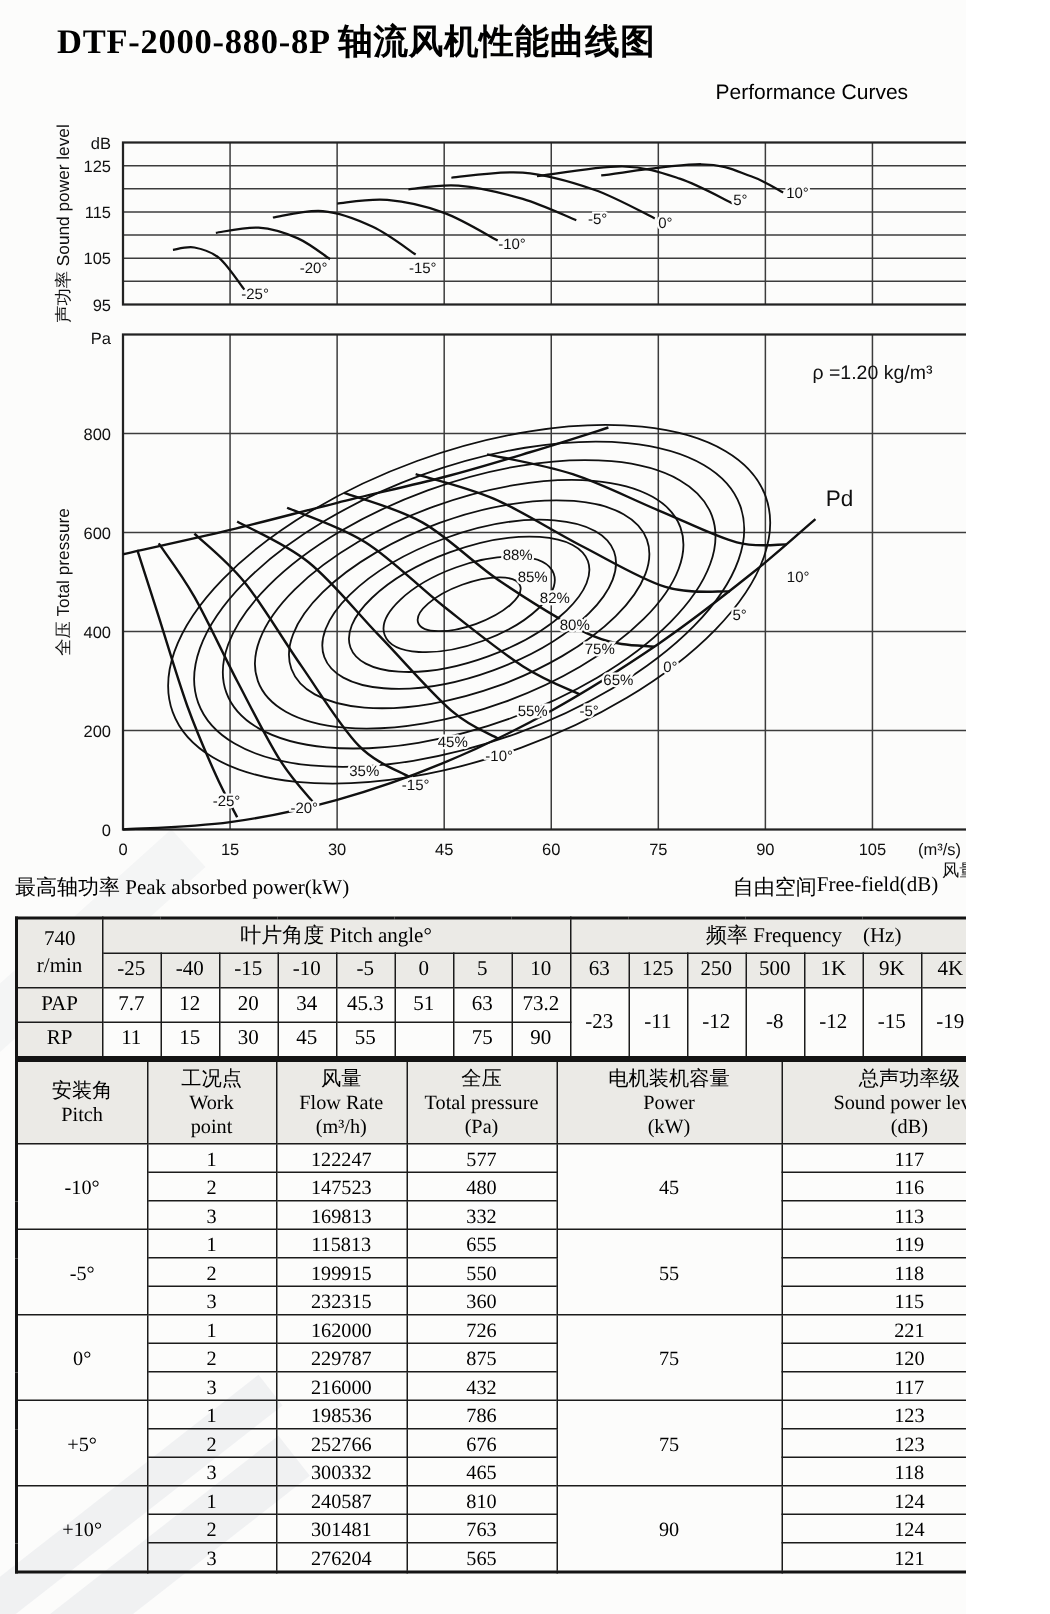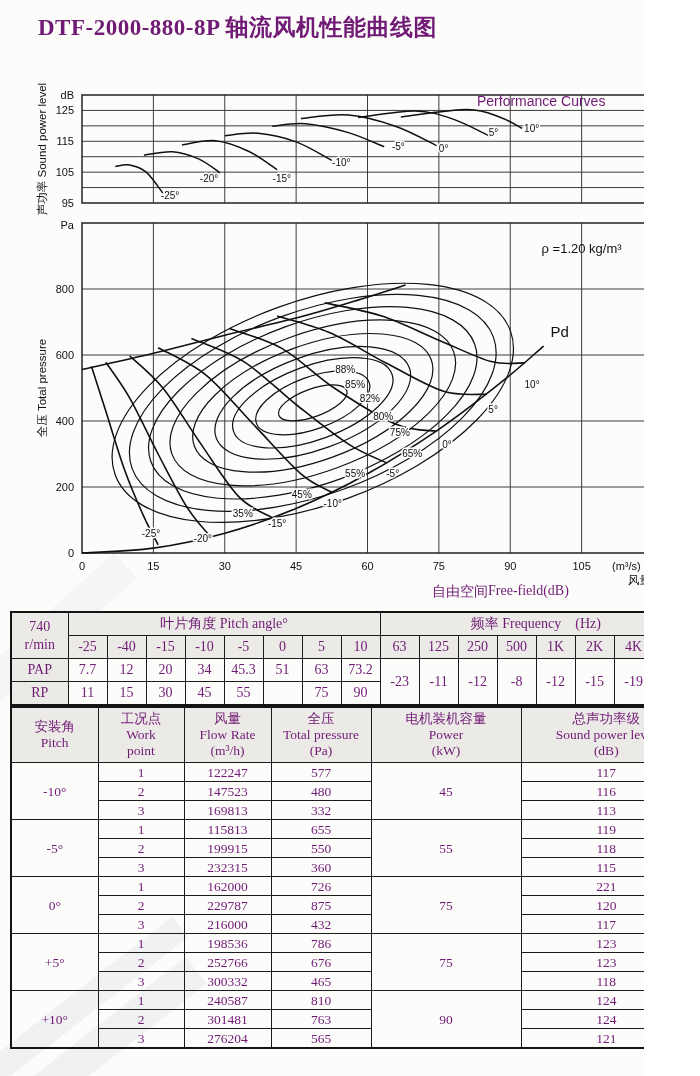--- a/index.html
+++ b/index.html
@@ -1,23 +1,23 @@
 <!DOCTYPE html>
 <html><head>
 <meta charset="utf-8">
 <style>
   html,body{margin:0;padding:0;background:#fff;}
   #page{position:relative;width:644px;height:1076px;background:#fcfcfb;overflow:hidden;
-        font-family:"Liberation Serif", serif;color:#701a75;}
+        font-family:"Liberation Serif", serif;color:#000000;}
   .abs{position:absolute;}
   .wm{position:absolute;background:#eceef0;z-index:0;}
   #title{left:38px;top:12px;font-size:23px;font-weight:bold;z-index:2;letter-spacing:.5px;}
-  #subtitle{left:477px;top:53px;font-size:14px;font-family:"Liberation Sans",sans-serif;z-index:2;margin-top:40px;}
+  #subtitle{left:477px;top:53px;font-size:14px;font-family:"Liberation Sans",sans-serif;z-index:2;}
   #peak-label{left:10px;top:583px;font-size:14px;z-index:2;}
-  #free-field{left:432px;top:583px;width:250px;display:flex;justify-content:flex-start;font-size:14px;z-index:2;}
+  #free-field{left:432px;top:583px;width:250px;display:flex;justify-content:center;font-size:14px;z-index:2;}
   svg.chart{position:absolute;z-index:1;overflow:visible;}
   #table1-wrap{left:10px;top:611px;z-index:2;}
   #table2-wrap{left:10px;top:706px;z-index:2;}
   table{border-collapse:collapse;table-layout:fixed;padding-left:28px;}
   #t1,#t2{width:681px;border:2px solid #141414;}
   #t1 td,#t2 td{border:1px solid #1b1b1b;text-align:center;vertical-align:middle;padding:0;}
   #t1 td{height:22px;font-size:14px;}
   #t2 td{height:18px;font-size:13.5px;line-height:15px;}
   #t2 td.hcell{height:54px;line-height:16px;}
   .hd{background:#ebeae6;}
@@ -150,20 +150,21 @@
       <text x="194.75" y="355" text-anchor="middle" font-size="11">30</text>
       <text x="266.125" y="355" text-anchor="middle" font-size="11">45</text>
       <text x="337.5" y="355" text-anchor="middle" font-size="11">60</text>
       <text x="408.875" y="355" text-anchor="middle" font-size="11">75</text>
       <text x="480.25" y="355" text-anchor="middle" font-size="11">90</text>
       <text x="551.625" y="355" text-anchor="middle" font-size="11">105</text>
       <text x="582" y="355" text-anchor="start" font-size="11">(m³/s)</text>
       <text x="598" y="369" text-anchor="start" font-size="11.5">风量 Air flow</text>
     </svg>
 
+  <div class="abs" id="peak-label">最高轴功率 Peak absorbed power(kW)</div>
   <div class="abs" id="free-field">
     <span>自由空间</span>
     <span>Free-field</span>
     <span>(dB)</span>
   </div>
 
   <div class="abs" id="table1-wrap">
     <table id="t1">
         <colgroup>
           <col style="width: 57px;">
@@ -197,21 +198,21 @@
             <td class="hd">-10</td>
             <td class="hd">-5</td>
             <td class="hd">0</td>
             <td class="hd">5</td>
             <td class="hd">10</td>
             <td class="hd">63</td>
             <td class="hd">125</td>
             <td class="hd">250</td>
             <td class="hd">500</td>
             <td class="hd">1K</td>
-            <td class="hd">2K</td>
+            <td class="hd">9K</td>
             <td class="hd">4K</td>
             <td class="hd">8K</td>
           </tr>
           <tr>
             <td class="hd">PAP</td>
             <td>7.7</td>
             <td>12</td>
             <td>20</td>
             <td>34</td>
             <td>45.3</td>

